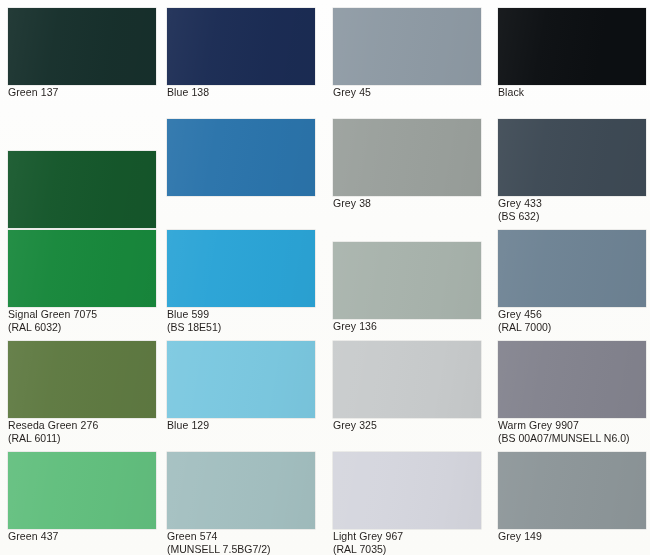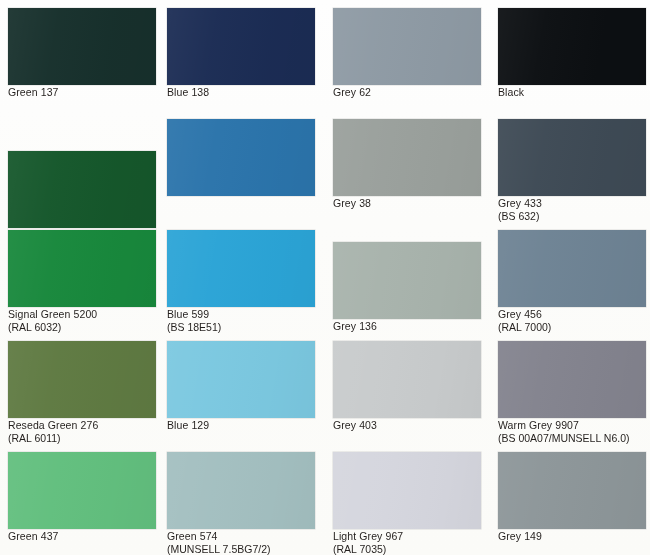--- a/index.html
+++ b/index.html
@@ -84,21 +84,21 @@
     </div>
     <div class="cell" style="left: 167px; top: 8px;">
       <div class="swatch" style="background: rgb(27, 44, 84);"></div>
       <div class="labels">
         <div class="label-name">Blue 138</div>
       </div>
     </div>
     <div class="cell" style="left: 333px; top: 8px;">
       <div class="swatch" style="background: rgb(142, 154, 164);"></div>
       <div class="labels">
-        <div class="label-name">Grey 62</div>
+        <div class="label-name">Grey 45</div>
       </div>
     </div>
     <div class="cell" style="left: 498px; top: 8px;">
       <div class="swatch" style="background: rgb(12, 15, 18);"></div>
       <div class="labels">
         <div class="label-name">Black</div>
       </div>
     </div>
     <div class="cell" style="left: 8px; top: 119px; margin-top: 32px;">
       <div class="swatch" style="background: rgb(21, 87, 43);"></div>
@@ -118,21 +118,21 @@
     <div class="cell" style="left: 498px; top: 119px;">
       <div class="swatch" style="background: rgb(62, 74, 85);"></div>
       <div class="labels">
         <div class="label-name">Grey 433</div>
         <div class="label-ref">(BS 632)</div>
       </div>
     </div>
     <div class="cell" style="left: 8px; top: 230px;">
       <div class="swatch" style="background: rgb(24, 136, 60);"></div>
       <div class="labels">
-        <div class="label-name">Signal Green 5200</div>
+        <div class="label-name">Signal Green 7075</div>
         <div class="label-ref">(RAL 6032)</div>
       </div>
     </div>
     <div class="cell" style="left: 167px; top: 230px;">
       <div class="swatch" style="background: rgb(43, 164, 214);"></div>
       <div class="labels">
         <div class="label-name">Blue 599</div>
         <div class="label-ref">(BS 18E51)</div>
       </div>
     </div>
@@ -158,21 +158,21 @@
     </div>
     <div class="cell" style="left: 167px; top: 341px;">
       <div class="swatch" style="background: rgb(123, 200, 224);"></div>
       <div class="labels">
         <div class="label-name">Blue 129</div>
       </div>
     </div>
     <div class="cell" style="left: 333px; top: 341px;">
       <div class="swatch" style="background: rgb(200, 203, 204);"></div>
       <div class="labels">
-        <div class="label-name">Grey 403</div>
+        <div class="label-name">Grey 325</div>
       </div>
     </div>
     <div class="cell" style="left: 498px; top: 341px;">
       <div class="swatch" style="background: rgb(131, 131, 142);"></div>
       <div class="labels">
         <div class="label-name">Warm Grey 9907</div>
         <div class="label-ref">(BS 00A07/MUNSELL N6.0)</div>
       </div>
     </div>
     <div class="cell" style="left: 8px; top: 452px;">

